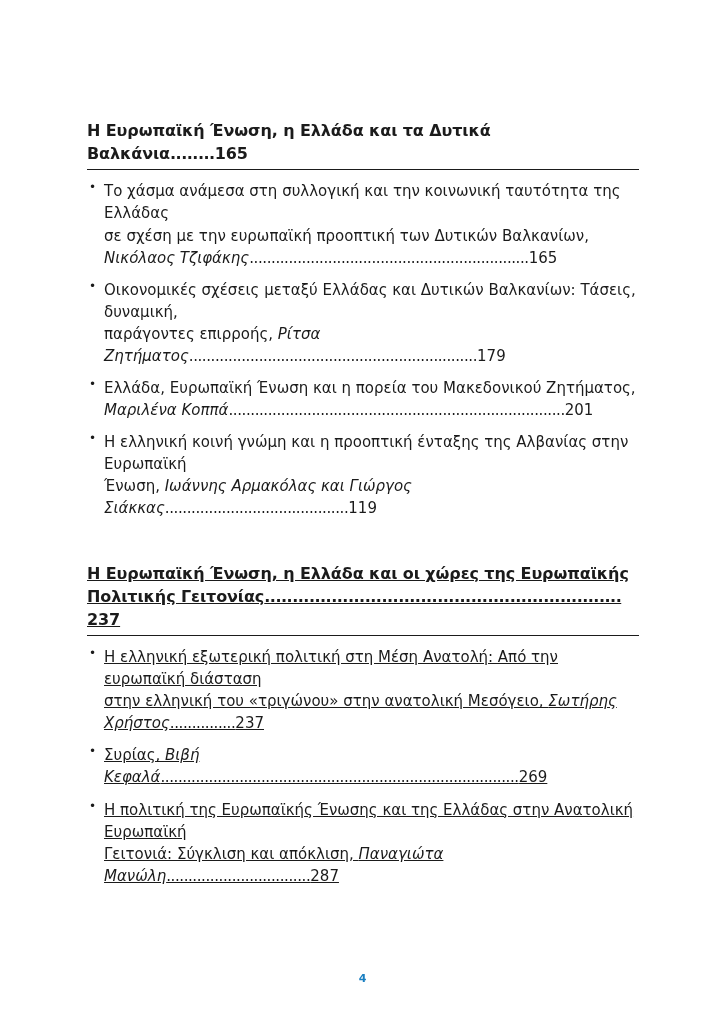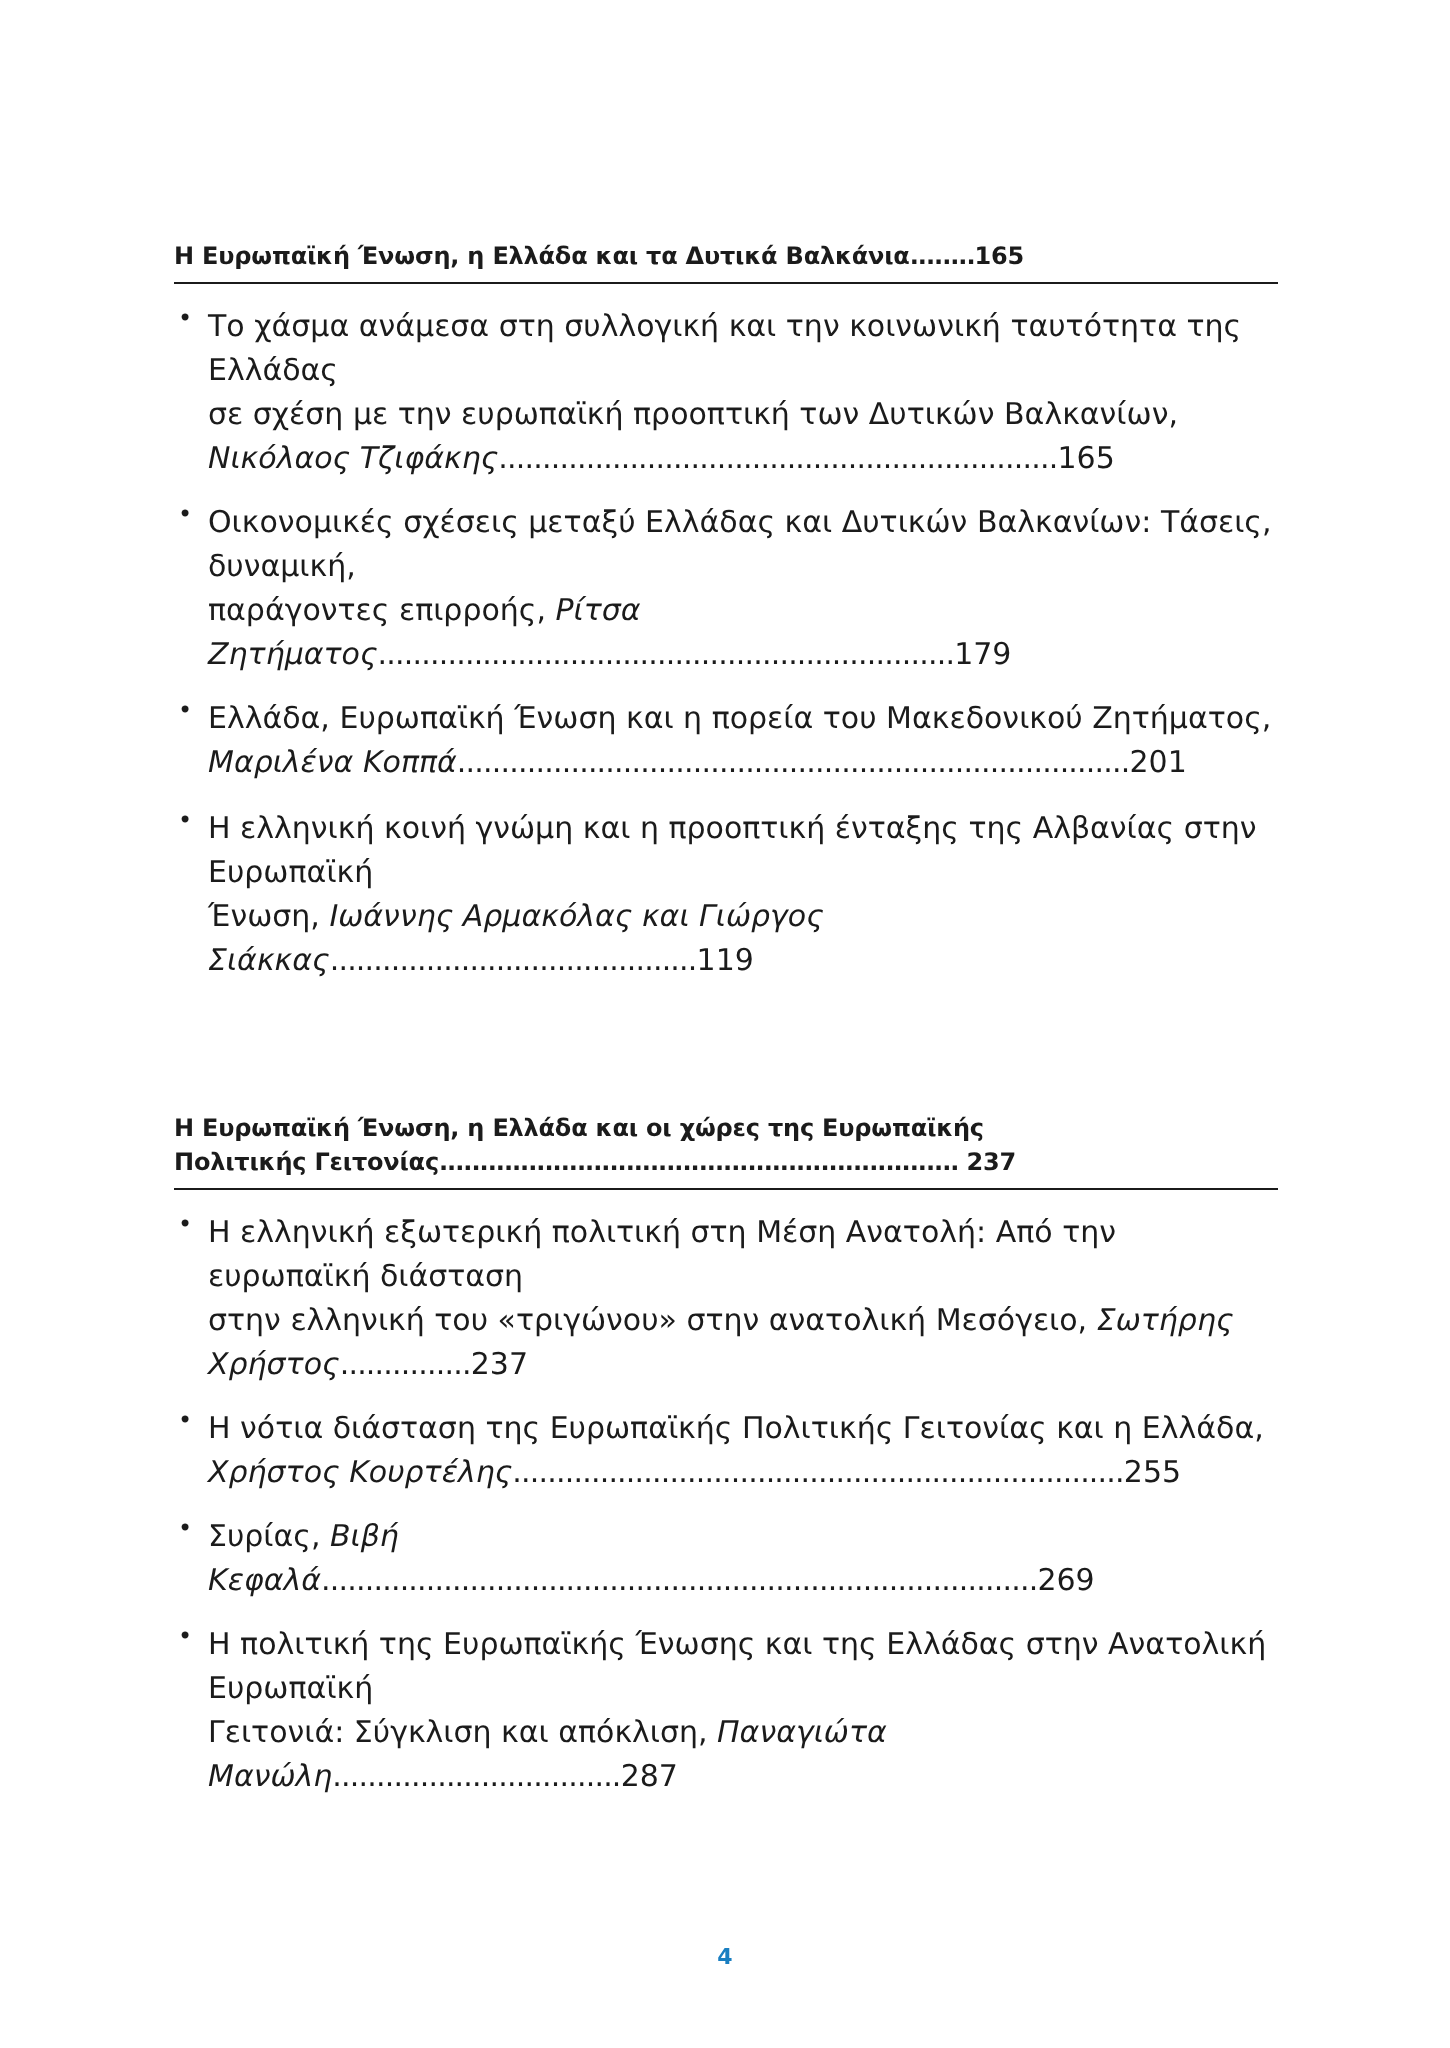--- a/index.html
+++ b/index.html
@@ -27,24 +27,25 @@
     left: 87px;
     top: 120px;
     width: 552px;
   }
 
   
   .section {
     margin-bottom: 6px;
   }
   .section.second {
-    margin-top: 65px;
+    margin-top: 44px;
+    text-decoration: underline;
   }
   .sec-head {
-    font-size: 12px;
+    font-size: 16px;
     font-weight: bold;
     color: #1b1b1b;
     line-height: 1.42;
     margin: 0 0 4px 0;
     display: block;
     letter-spacing: -0.1px;
   }
   .sec-head .dots {
     font-weight: bold;
     letter-spacing: -0.5px;
@@ -151,24 +152,20 @@
         <span class="entry-line">Η Ευρωπαϊκή Ένωση, η Ελλάδα και οι χώρες της Ευρωπαϊκής</span><span>Πολιτικής Γειτονίας</span><span class="dots">................................................................</span> <span class="pg">237</span>
       </div>
       <hr class="rule">
       <ul class="entries">
         <li>
           <span class="entry-line ttl">Η ελληνική εξωτερική πολιτική στη Μέση Ανατολή: Από την ευρωπαϊκή διάσταση</span>
           <span class="ttl">στην ελληνική του «τριγώνου» στην ανατολική Μεσόγειο, </span>
           <span class="auth">Σωτήρης Χρήστος</span><span class="leader">...............</span><span class="pgnum">237</span>
         </li>
         <li>
-          <span class="entry-line ttl">Η νότια διάσταση της Ευρωπαϊκής Πολιτικής Γειτονίας και η Ελλάδα,</span>
-          <span class="auth">Χρήστος Κουρτέλης</span><span class="leader">......................................................................</span><span class="pgnum">255</span>
-        </li>
-        <li>
           <span class="ttl">Συρίας, </span>
           <span class="auth">Βιβή Κεφαλά</span><span class="leader">..................................................................................</span><span class="pgnum">269</span>
         </li>
         <li>
           <span class="entry-line ttl">Η πολιτική της Ευρωπαϊκής Ένωσης και της Ελλάδας στην Ανατολική Ευρωπαϊκή</span>
           <span class="ttl">Γειτονιά: Σύγκλιση και απόκλιση, </span>
           <span class="auth">Παναγιώτα Μανώλη</span><span class="leader">.................................</span><span class="pgnum">287</span>
         </li>
       </ul>
     </div>

